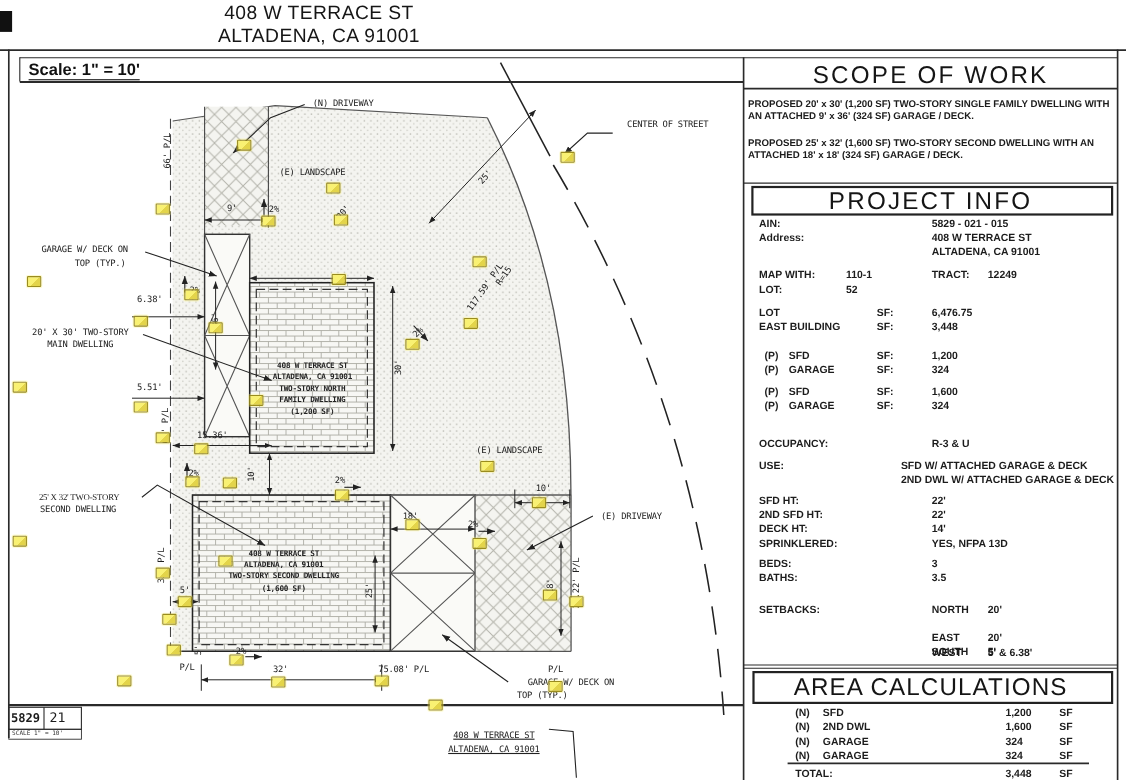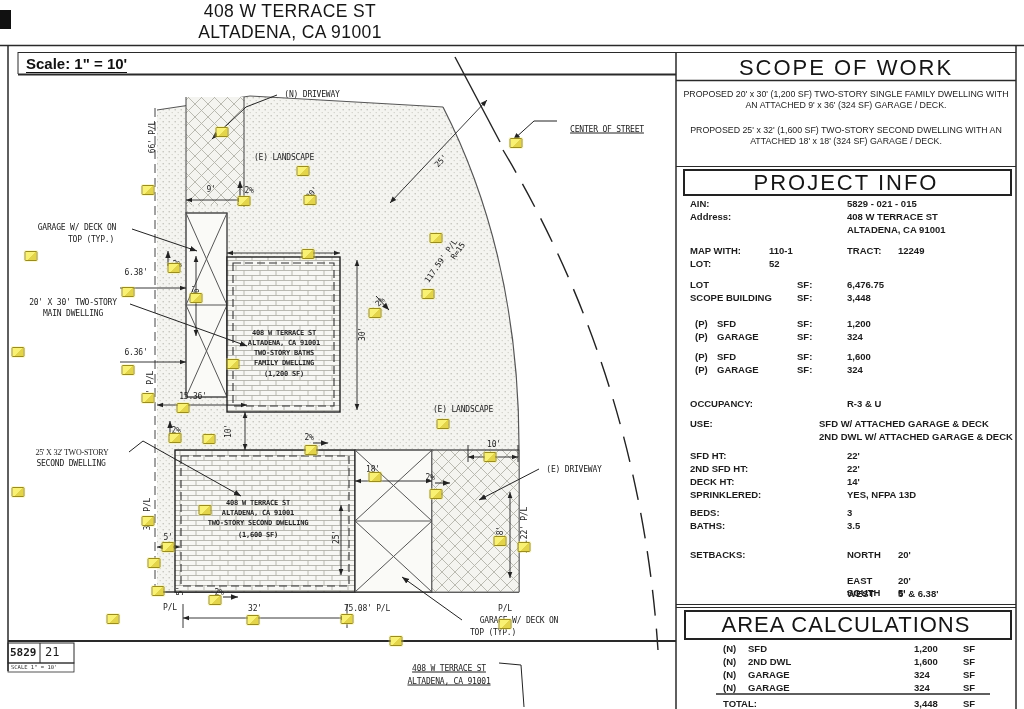--- a/index.html
+++ b/index.html
@@ -13,21 +13,21 @@
                background:linear-gradient(135deg,#f9f173 55%,#e3d44a 55%);box-shadow:0 0 0 1px rgba(250,240,120,.35);}
   
   .sheet-title{position:absolute;left:140px;top:1px;width:300px;text-align:center;z-index:4;
                font-size:17.5px;letter-spacing:.4px;color:#161616;line-height:21px;}
   .scale-bar-text{position:absolute;left:26px;top:55px;z-index:4;font-size:15px;font-weight:bold;
                   border-bottom:1.5px solid #111;padding-bottom:0px;color:#111;}
   
   .right-panel{position:absolute;left:676px;top:45px;width:340px;height:664px;z-index:4;}
   .panel-title{position:absolute;left:0;right:0;text-align:center;font-size:22px;font-weight:400;
                letter-spacing:2px;color:#151515;white-space:nowrap;}
-  .scope-par{position:absolute;left:4px;right:4px;text-align:center;font-size:8.8px;font-weight:normal;
+  .scope-par{position:absolute;left:4px;right:4px;font-size:8.8px;font-weight:bold;
              line-height:11px;color:#1c1c1c;}
   .hdr-box{position:absolute;border:2px solid #222;}
   .pr{position:absolute;left:0;width:340px;height:13px;font-size:9.5px;font-weight:bold;color:#1c1c1c;}
   .pr span{position:absolute;white-space:nowrap;top:0;}
   .c-label{left:14px}.c-p{left:19px}.c-name{left:41px}.c-mid{left:93px}
   .c-sf{left:121px}.c-use{left:143px}.c-val{left:171px}.c-val2{left:222px}
   .a-p{left:47px}.a-name{left:72px}.a-val{left:238px}.a-unit{left:287px}
   
   .tb-num{position:absolute;left:10px;top:646px;z-index:4;font:bold 11px "DejaVu Sans Mono",monospace;}
   .tb-sheet{position:absolute;left:45px;top:645px;z-index:4;font:12px "DejaVu Sans Mono",monospace;}
@@ -162,34 +162,34 @@
       <rect x="8" y="643" width="66" height="20" stroke-width="1"></rect>
       <line x1="40" y1="643" x2="40" y2="663" stroke-width="1"></line>
       <rect x="8" y="663" width="66" height="9" stroke-width="0.8"></rect>
       <rect x="0" y="10" width="11" height="19" fill="#111" stroke="none"></rect>
     </g>
   </svg>
 
   <div class="layer" id="plan-labels">
       <div class="plan-label" style="left: 312px; top: 94px; transform: translate(-50%, -50%);">(N) DRIVEWAY</div>
       <div class="plan-label" style="left: 284px; top: 157px; transform: translate(-50%, -50%);">(E) LANDSCAPE</div>
-      <div class="plan-label" style="left: 607px; top: 129px; transform: translate(-50%, -50%); text-decoration: underline;">CENTER OF STREET</div>
+      <div class="plan-label" style="left: 607px; top: 113px; transform: translate(-50%, -50%);">CENTER OF STREET</div>
       <div class="plan-label" style="left: 441px; top: 161px; transform: translate(-50%, -50%) rotate(-47deg);">25'</div>
       <div class="plan-label" style="left: 211px; top: 189px; transform: translate(-50%, -50%);">9'</div>
       <div class="plan-label" style="left: 249px; top: 190px; transform: translate(-50%, -50%);">2%</div>
       <div class="plan-label" style="left: 312px; top: 193px; transform: translate(-50%, -50%) rotate(-50deg);">20'</div>
       <div class="plan-label" style="left: 458px; top: 251px; transform: translate(-50%, -50%) rotate(-55deg);">R=15</div>
       <div class="plan-label" style="left: 441px; top: 261px; transform: translate(-50%, -50%) rotate(-55deg);">117.59' P/L</div>
       <div class="plan-label" style="left: 77px; top: 227px; transform: translate(-50%, -50%);">GARAGE W/ DECK ON</div>
       <div class="plan-label" style="left: 91px; top: 239px; transform: translate(-50%, -50%);">TOP (TYP.)</div>
       <div class="plan-label" style="left: 136px; top: 272px; transform: translate(-50%, -50%);">6.38'</div>
       <div class="plan-label" style="left: 177px; top: 264px; transform: translate(-50%, -50%);">2%</div>
       <div class="plan-label" style="left: 73px; top: 302px; transform: translate(-50%, -50%);">20' X 30' TWO-STORY</div>
       <div class="plan-label" style="left: 73px; top: 313px; transform: translate(-50%, -50%);">MAIN DWELLING</div>
-      <div class="plan-label" style="left: 136px; top: 352px; transform: translate(-50%, -50%);">6.36'</div>
+      <div class="plan-label" style="left: 136px; top: 352px; transform: translate(-50%, -50%);">5.51'</div>
       <div class="plan-label" style="left: 193px; top: 396px; transform: translate(-50%, -50%); text-align: right;">15.36'</div>
       <div class="plan-label" style="left: 152px; top: 137px; transform: translate(-50%, -50%) rotate(-90deg);">66' P/L</div>
       <div class="plan-label" style="left: 150px; top: 387px; transform: translate(-50%, -50%) rotate(-90deg);">66' P/L</div>
       <div class="plan-label" style="left: 147px; top: 514px; transform: translate(-50%, -50%) rotate(-90deg);">35' P/L</div>
       <div class="plan-label" style="left: 168px; top: 537px; transform: translate(-50%, -50%);">5'</div>
       <div class="plan-label" style="left: 72px; top: 452px; transform: translate(-50%, -50%); font-family: Liberation Serif, serif;">25' X 32' TWO-STORY</div>
       <div class="plan-label" style="left: 71px; top: 463px; transform: translate(-50%, -50%);">SECOND DWELLING</div>
       <div class="plan-label" style="left: 176px; top: 430px; transform: translate(-50%, -50%);">2%</div>
       <div class="plan-label" style="left: 228px; top: 431px; transform: translate(-50%, -50%) rotate(-90deg);">10'</div>
       <div class="plan-label" style="left: 309px; top: 437px; transform: translate(-50%, -50%);">2%</div>
@@ -209,21 +209,21 @@
       <div class="plan-label" style="left: 519px; top: 620px; transform: translate(-50%, -50%);">GARAGE W/ DECK ON</div>
       <div class="plan-label" style="left: 493px; top: 632px; transform: translate(-50%, -50%);">TOP (TYP.)</div>
       <div class="plan-label" style="left: 449px; top: 668px; text-decoration: underline; transform: translate(-50%, -50%);">408 W TERRACE ST</div>
       <div class="plan-label" style="left: 449px; top: 681px; text-decoration: underline; transform: translate(-50%, -50%);">ALTADENA, CA 91001</div>
       <div class="plan-label" style="left: 196px; top: 291px; transform: translate(-50%, -50%) rotate(-90deg);">36'</div>
       <div class="plan-label" style="left: 362px; top: 334px; transform: translate(-50%, -50%) rotate(-90deg);">30'</div>
       <div class="plan-label" style="left: 336px; top: 537px; transform: translate(-50%, -50%) rotate(-90deg);">25'</div>
       <div class="plan-label" style="left: 380px; top: 302px; transform: translate(-50%, -50%) rotate(-45deg);">2%</div>
       <div class="plan-label" style="left: 284px; top: 333px; font-size: 7px; font-weight: bold; transform: translate(-50%, -50%);">408 W TERRACE ST</div>
       <div class="plan-label" style="left: 284px; top: 343px; font-size: 7px; font-weight: bold; transform: translate(-50%, -50%);">ALTADENA, CA 91001</div>
-      <div class="plan-label" style="left: 284px; top: 353px; font-size: 7px; font-weight: bold; transform: translate(-50%, -50%);">TWO-STORY BATHS</div>
+      <div class="plan-label" style="left: 284px; top: 353px; font-size: 7px; font-weight: bold; transform: translate(-50%, -50%);">TWO-STORY NORTH</div>
       <div class="plan-label" style="left: 284px; top: 363px; font-size: 7px; font-weight: bold; transform: translate(-50%, -50%);">FAMILY DWELLING</div>
       <div class="plan-label" style="left: 284px; top: 374px; font-size: 7px; font-weight: bold; transform: translate(-50%, -50%);">(1,200 SF)</div>
       <div class="plan-label" style="left: 258px; top: 503px; font-size: 7px; font-weight: bold; transform: translate(-50%, -50%);">408 W TERRACE ST</div>
       <div class="plan-label" style="left: 258px; top: 513px; font-size: 7px; font-weight: bold; transform: translate(-50%, -50%);">ALTADENA, CA 91001</div>
       <div class="plan-label" style="left: 258px; top: 523px; font-size: 7px; font-weight: bold; transform: translate(-50%, -50%);">TWO-STORY SECOND DWELLING</div>
       <div class="plan-label" style="left: 258px; top: 535px; font-size: 7px; font-weight: bold; transform: translate(-50%, -50%);">(1,600 SF)</div>
     </div>
 
   <div class="layer" id="plan-markers">
       <div class="plan-marker" style="left: 222px; top: 132px; transform: translate(-50%, -50%);"></div>
@@ -306,21 +306,21 @@
     <div class="pr" style="top:213px">
       <span class="c-label">LOT:</span>
       <span class="c-mid">52</span>
     </div>
     <div class="pr" style="top:234px">
       <span class="c-label">LOT</span>
       <span class="c-sf">SF:</span>
       <span class="c-val">6,476.75</span>
     </div>
     <div class="pr" style="top:247px">
-      <span class="c-label">SCOPE BUILDING</span>
+      <span class="c-label">EAST BUILDING</span>
       <span class="c-sf">SF:</span>
       <span class="c-val">3,448</span>
     </div>
 
     <div id="p-rows">
         <div class="pr" style="top: 273px;">
           <span class="c-p">(P)</span>
           <span class="c-name">SFD</span>
           <span class="c-sf">SF:</span>
           <span class="c-val">1,200</span>

